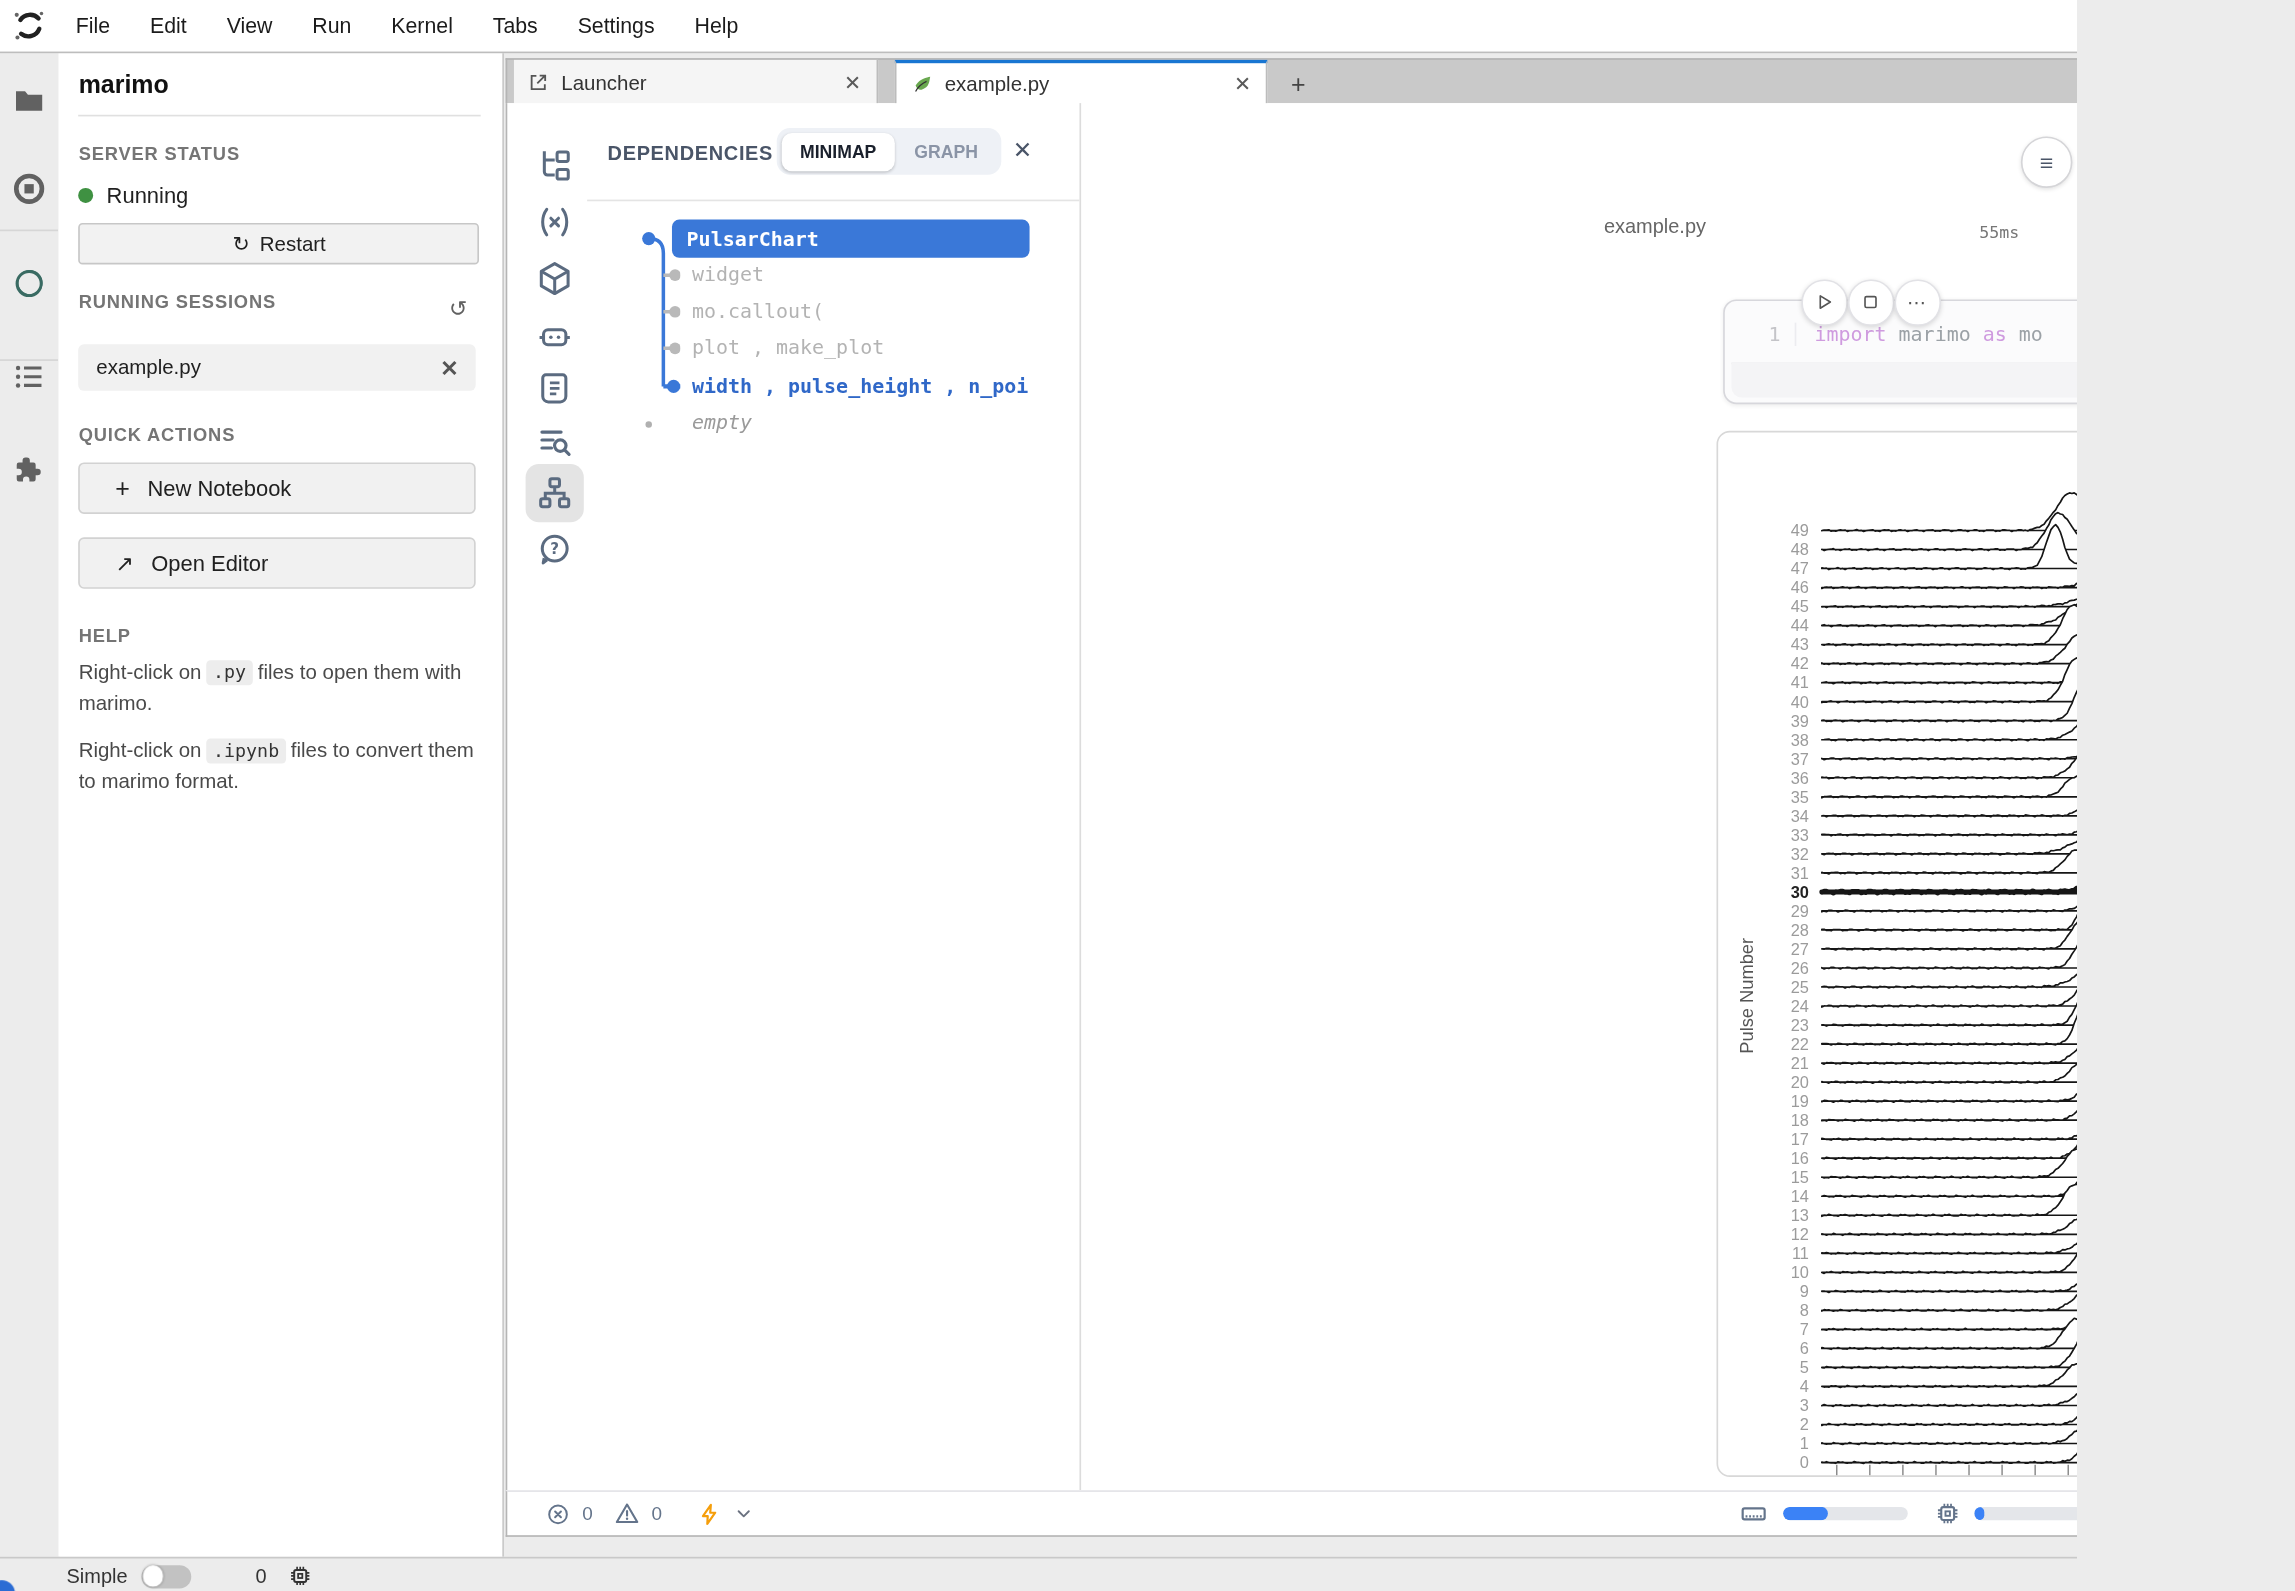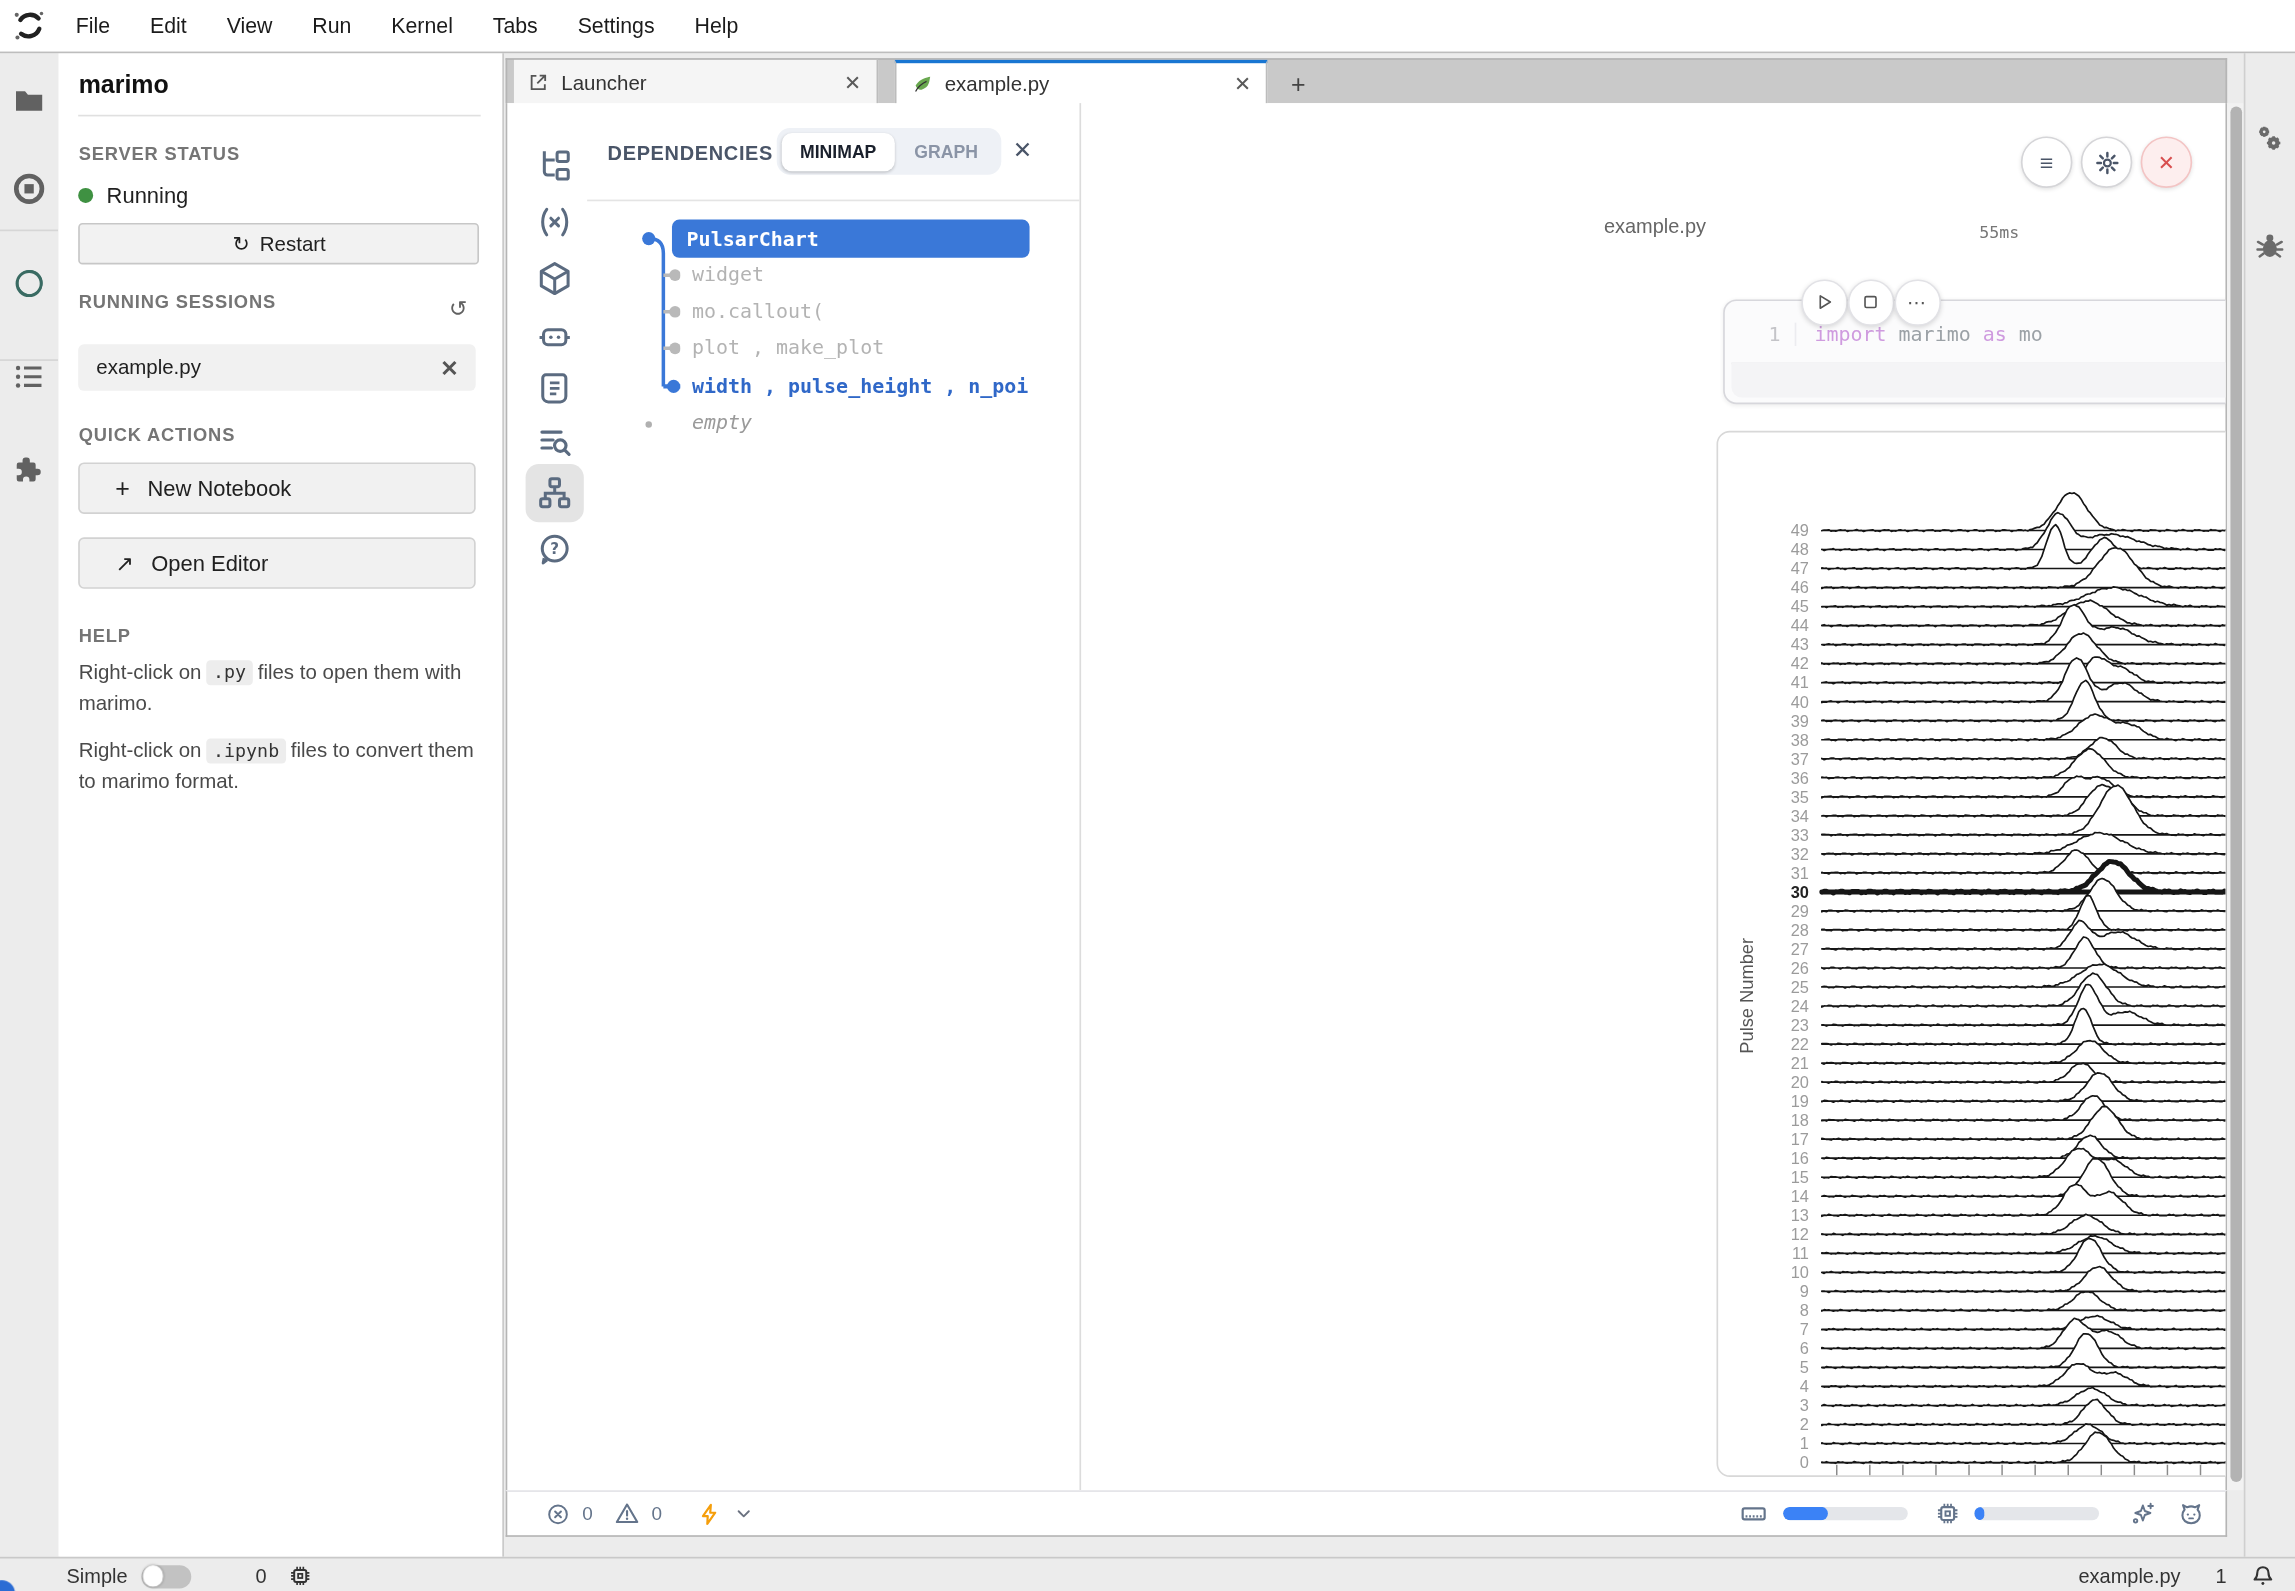--- a/index.html
+++ b/index.html
@@ -1,16 +1,16 @@
 <!DOCTYPE html>
 <html style="font-size:14px"><head>
 <meta charset="utf-8">
 <style>
   html,body{margin:0;padding:0;background:#ececec;width:2295px;height:1591px;overflow:hidden;}
-  #viewport{width:2295px;height:1591px;overflow:hidden;position:relative;}
+  #viewport{width:2077px;height:1591px;overflow:hidden;position:relative;}
   #app{width:1380px;height:957px;transform:scale(1.66327);transform-origin:0 0;position:relative;
        font-family:"Liberation Sans",sans-serif;color:#212121;background:#ececec;}
   .abs{position:absolute;}
   .ico{display:inline-flex;align-items:center;justify-content:center;}
   .ico svg{width:100%;height:100%;display:block;}
   .ico svg [stroke]{stroke:currentColor;}
   .tico{font-family:"DejaVu Sans",sans-serif;}
 
   
   #menubar{left:0;top:0;width:1380px;height:31px;background:#ffffff;border-bottom:0.9px solid #bdbdbd;

